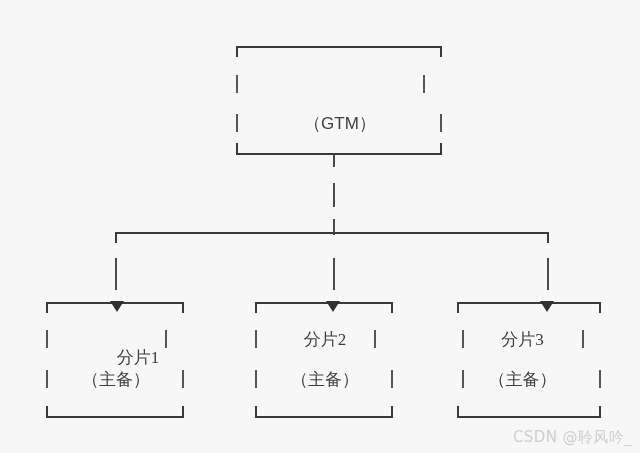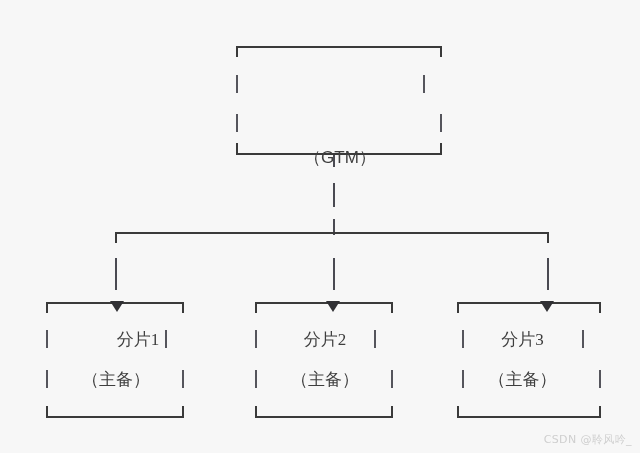--- a/index.html
+++ b/index.html
@@ -65,21 +65,20 @@
     text-align: center;
     color: #3e3e3e;
     font-family: "Liberation Serif", "DejaVu Serif", serif;
     font-size: 17px;
     line-height: 26px;
     white-space: pre;
   }
   .node .node-text.mono-line {
     font-family: "Liberation Sans", "DejaVu Sans", sans-serif;
     font-size: 17px;
-    margin-top: 34px;
   }
 
   
   .pipe {
     position: absolute;
     width: 0;
     border-left: 2px solid #55555c;
     height: 18px;
   }
 
@@ -91,21 +90,21 @@
     border-left: 7px solid transparent;
     border-right: 7px solid transparent;
     border-top: 11px solid #2f2f33;
   }
 
   
   .watermark {
     position: absolute;
     right: 8px;
     bottom: 6px;
-    font-size: 11px;
+    font-size: 15px;
     color: #cfcfcf;
     font-family: "DejaVu Sans", sans-serif;
     letter-spacing: 0.4px;
     white-space: pre;
     user-select: none;
   }
 </style>
 </head>
 <body>
 
@@ -151,21 +150,21 @@
 
     <div class="pipe" style="left:0px; top:28px;"></div>
     <div class="pipe" style="left:0px; top:68px;"></div>
     <div class="pipe" style="left:119px; top:28px;"></div>
     <div class="pipe" style="left:136px; top:68px;"></div>
 
     <div class="hline" style="left:0px; top:114px; width:138px;"></div>
     <div class="stub" style="left:0px; top:104px; height:11px;"></div>
     <div class="stub" style="left:136px; top:104px; height:11px;"></div>
 
-    <div class="node-text" style="top:25px;margin-left:44px;">分片1</div>
+    <div class="node-text" style="top:43px;margin-left:44px;">分片1</div>
     <div class="node-text" style="top:65px;">（主备）</div>
   </div>
 
   <div class="node" style="left:255px; top:302px; width:140px; height:116px;">
     <div class="hline" style="left:0px; top:0px; width:138px;"></div>
     <div class="stub" style="left:0px; top:0px; height:11px;"></div>
     <div class="stub" style="left:136px; top:0px; height:11px;"></div>
     <div class="arrowhead" style="left:71px; top:-1px;"></div>
 
     <div class="pipe" style="left:0px; top:28px;"></div>

